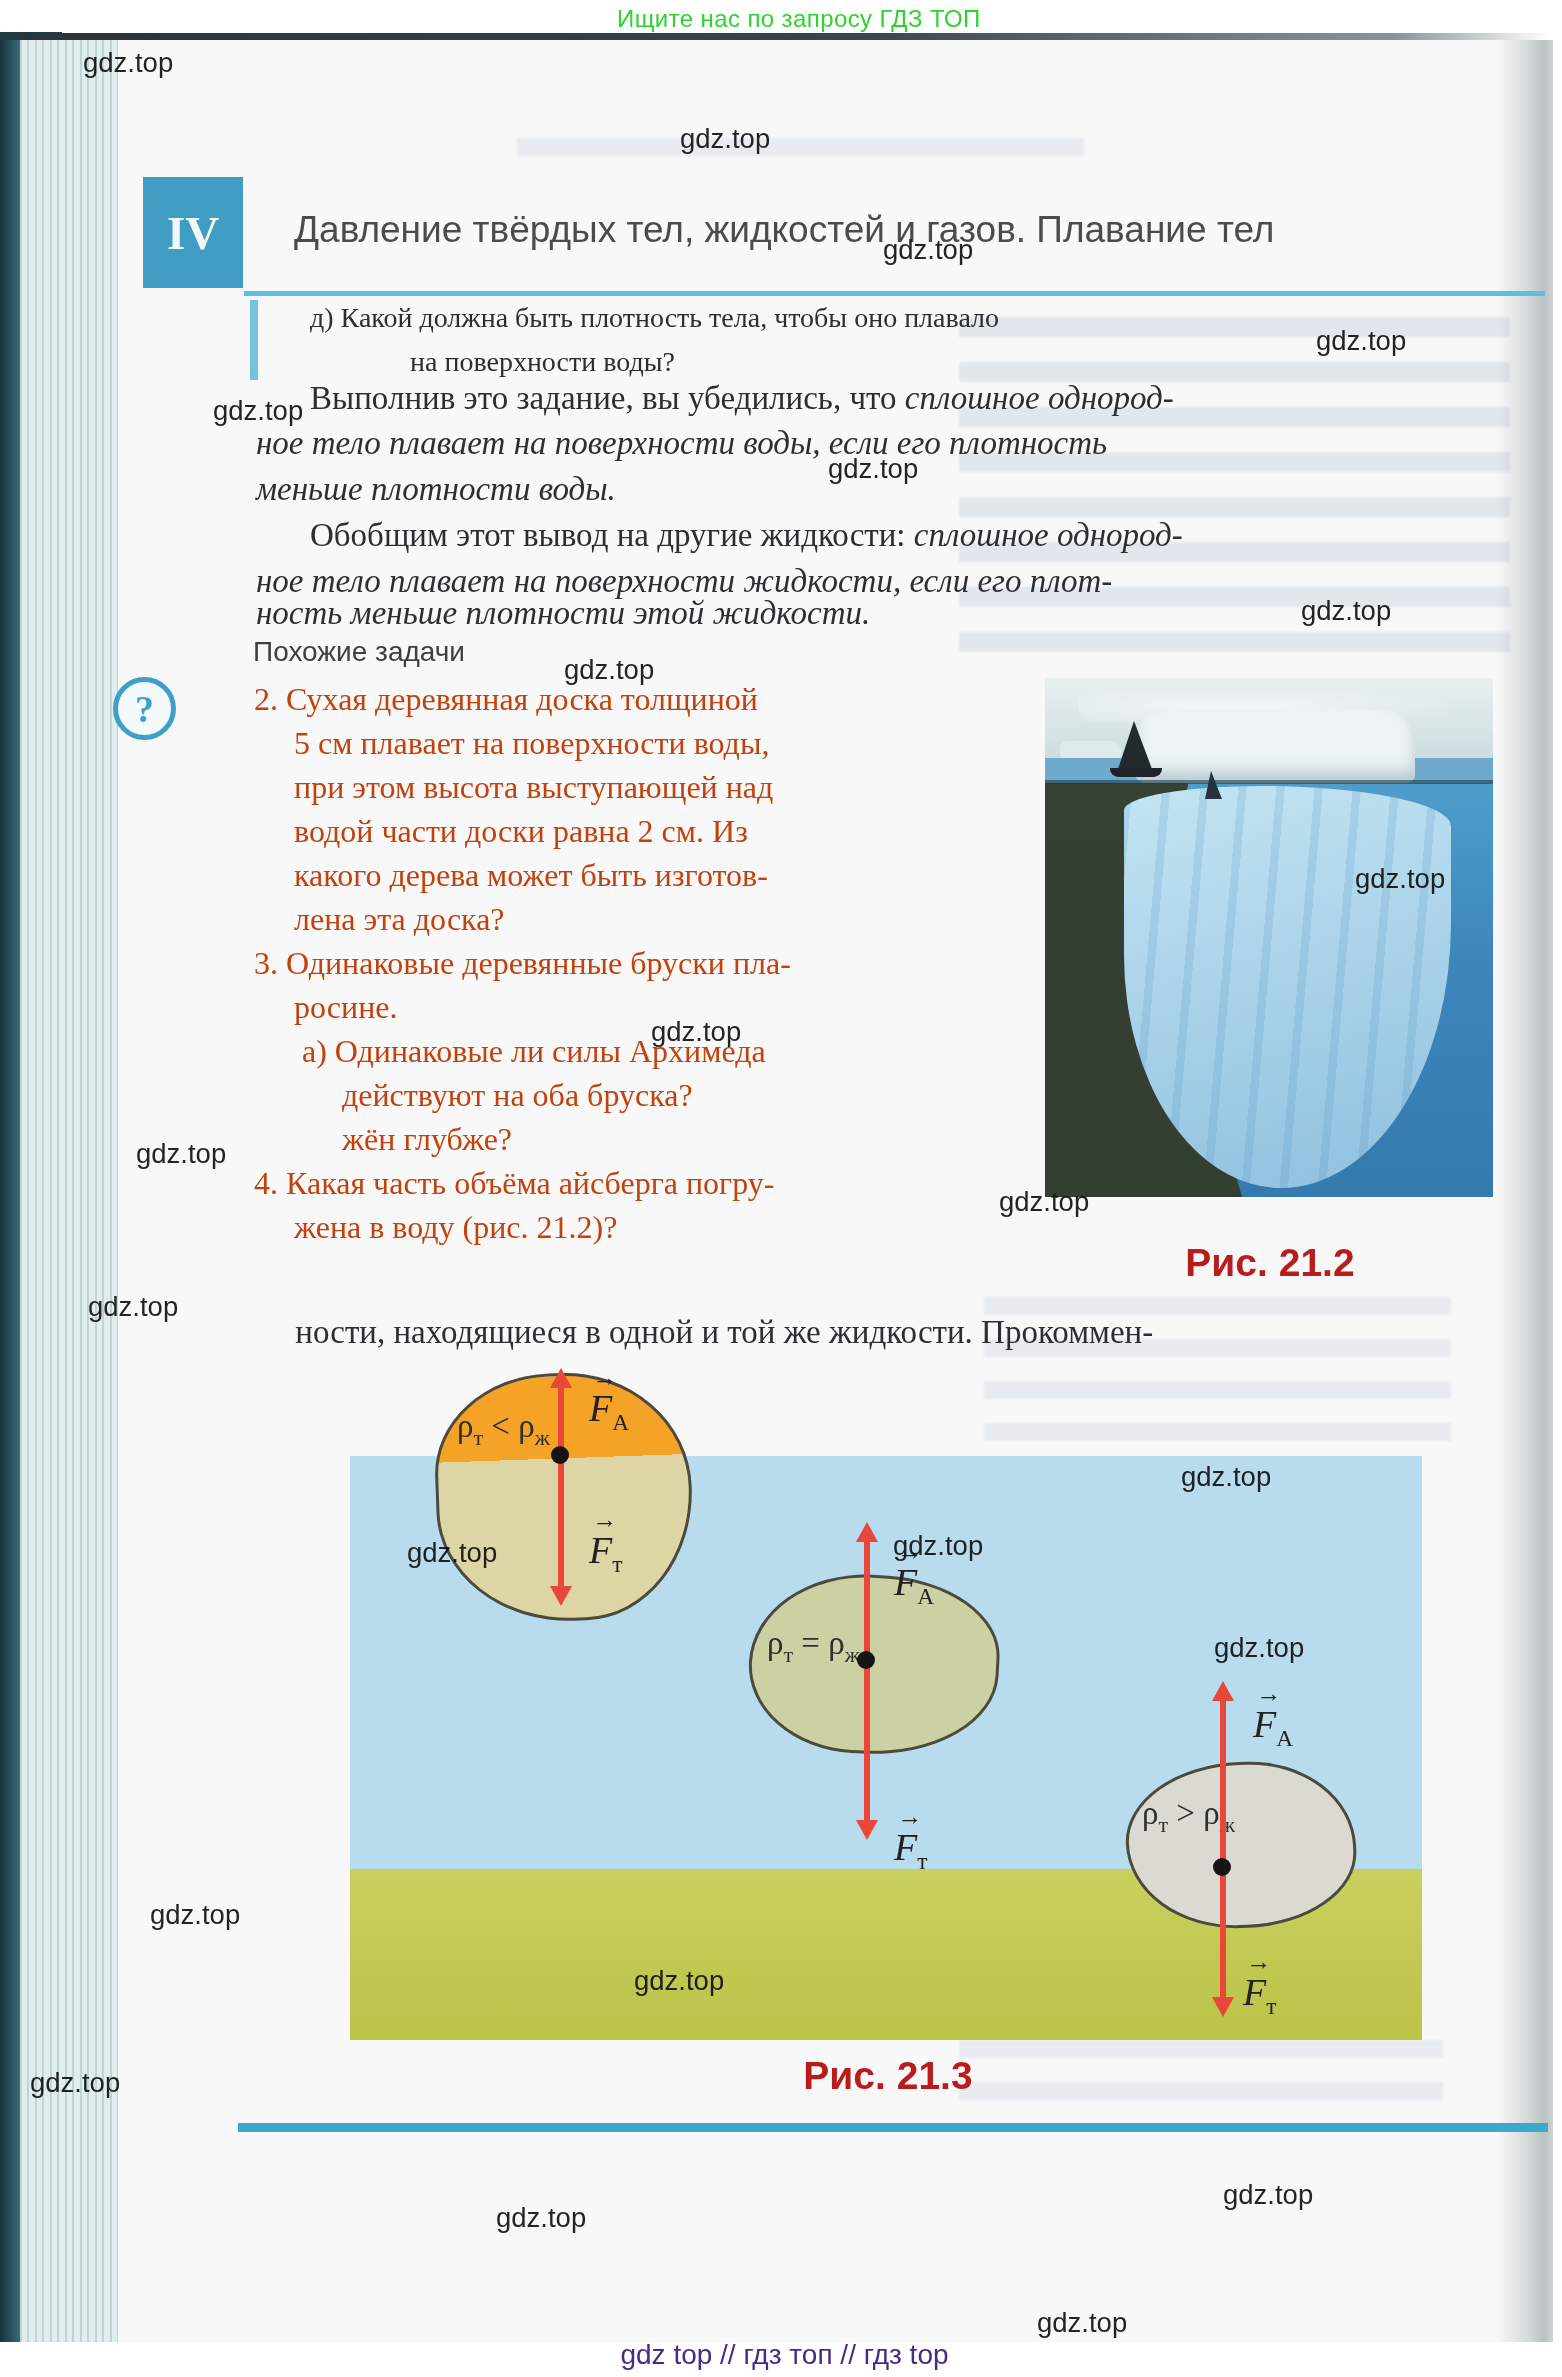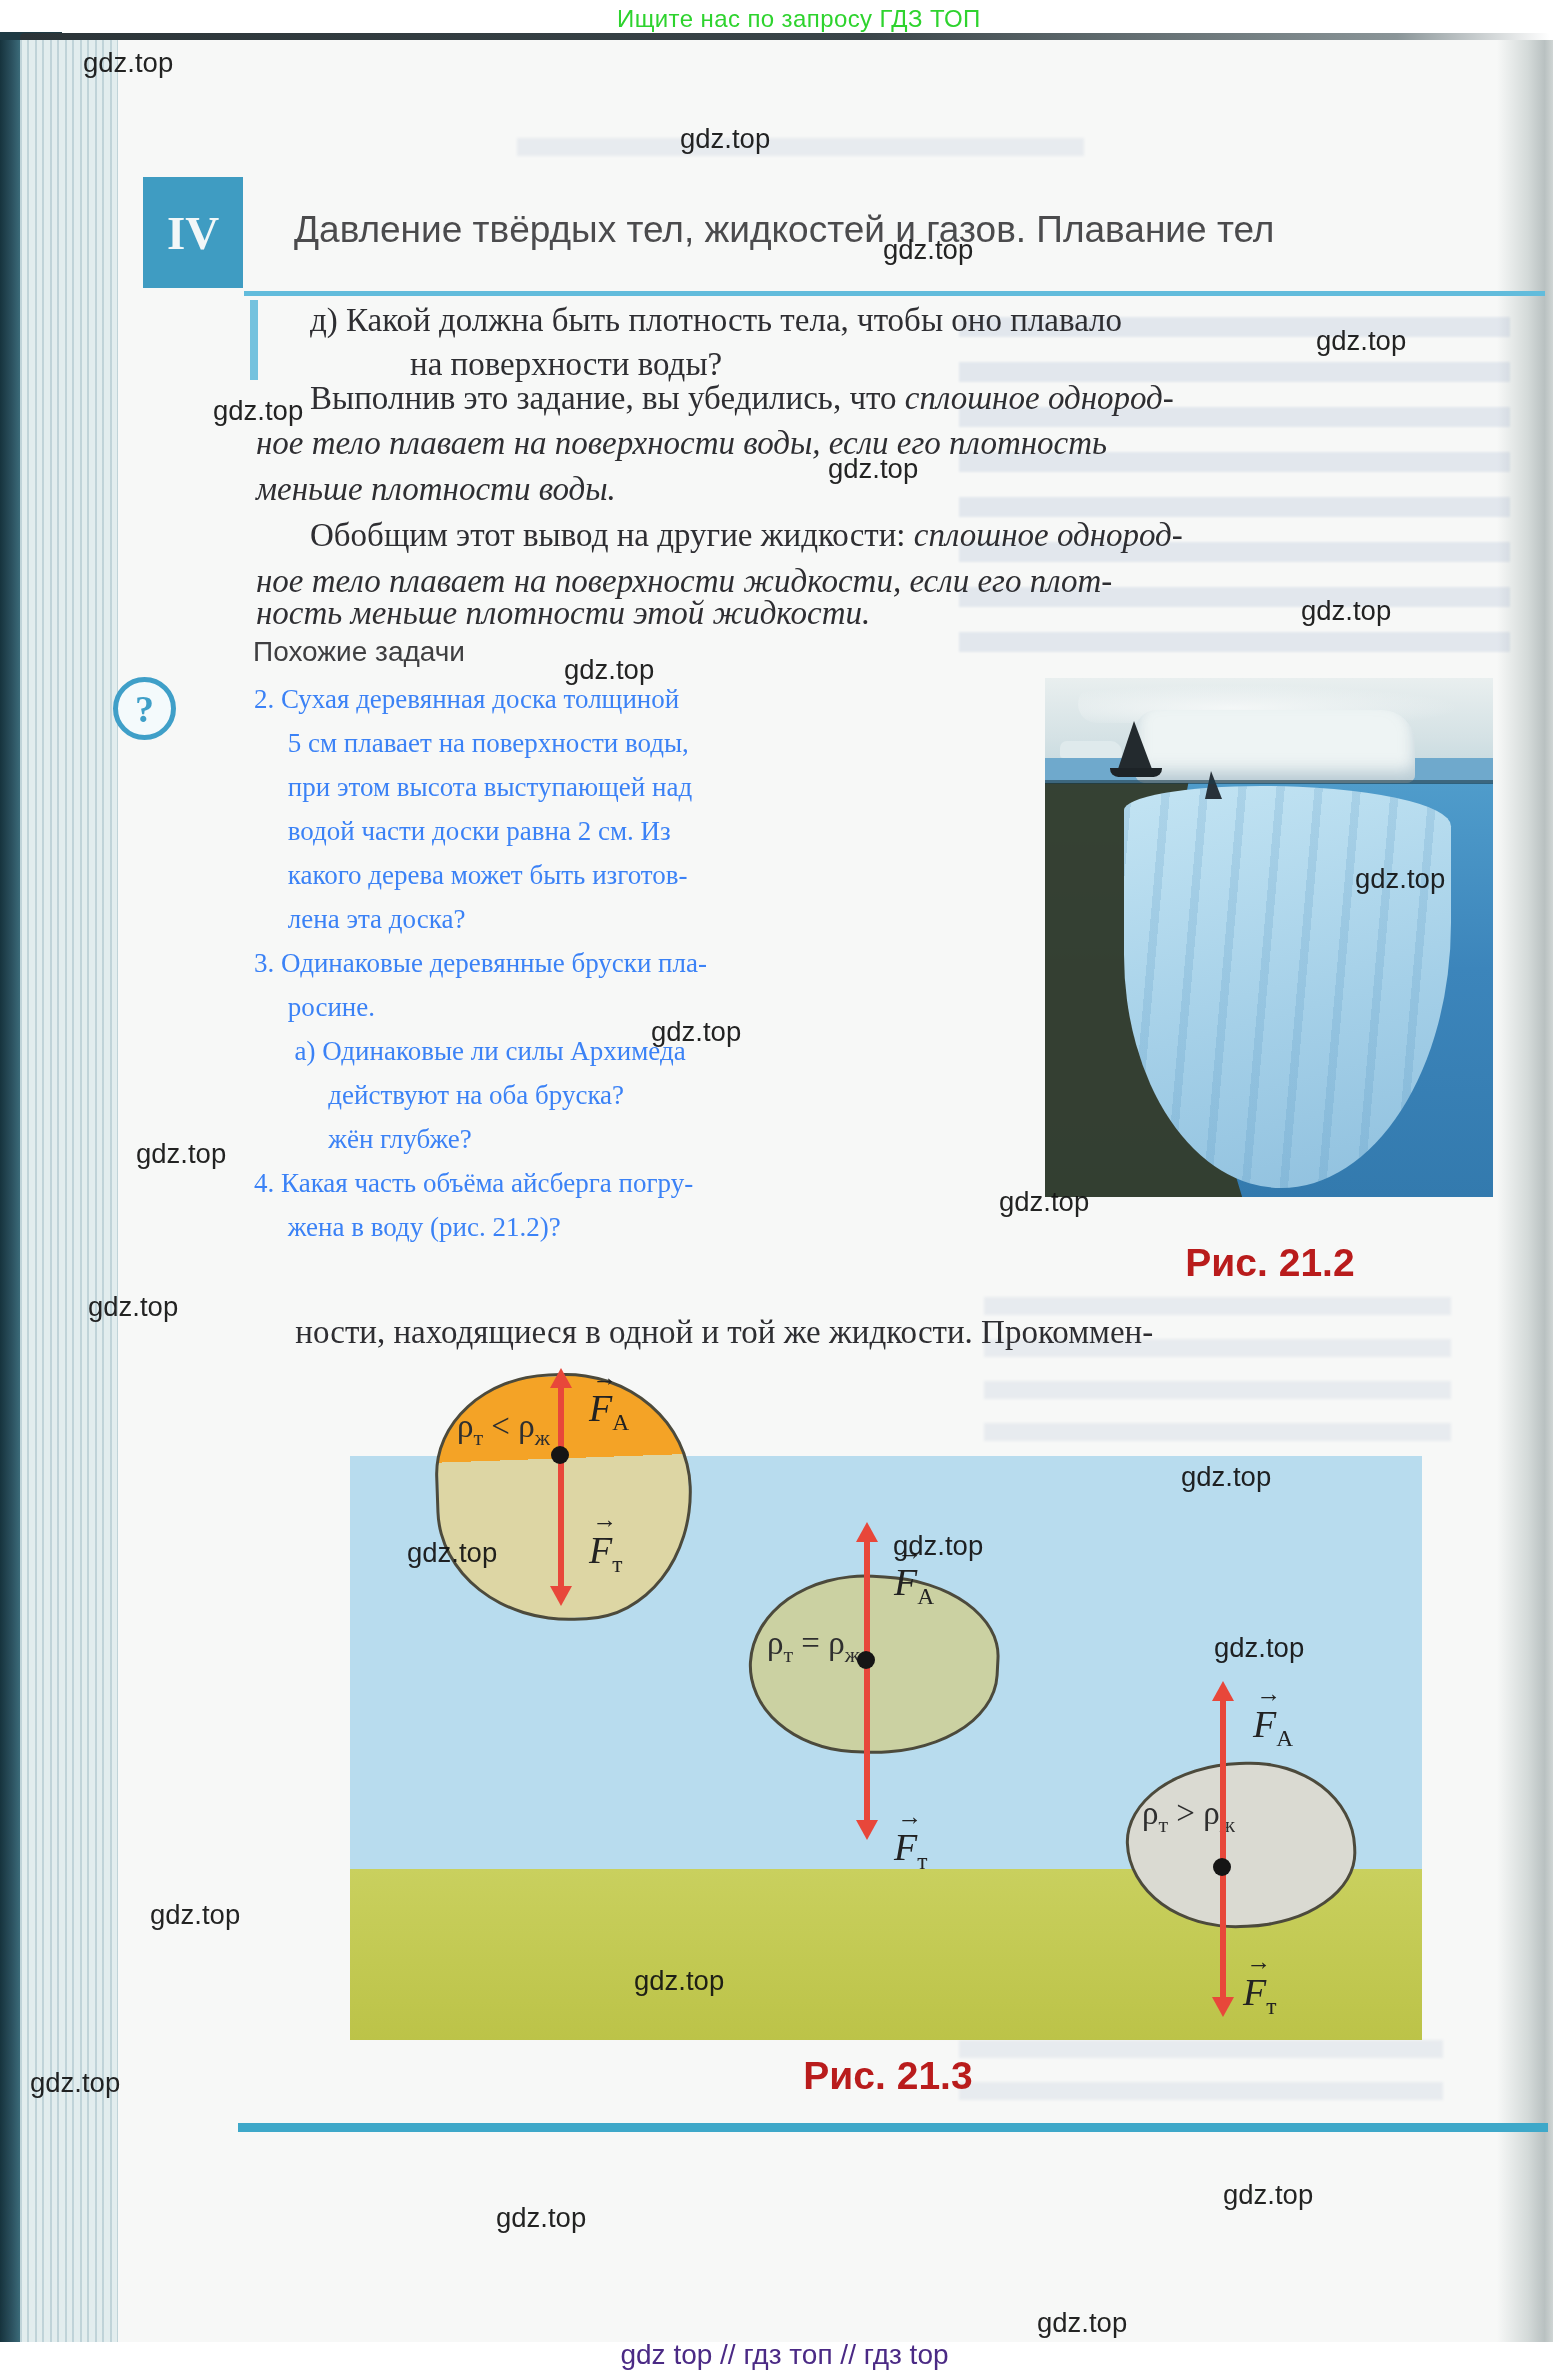--- a/index.html
+++ b/index.html
@@ -25,34 +25,34 @@
   
   .chapter-tab{position:absolute;left:143px;top:177px;width:100px;height:111px;background:#3f9cc2;
      display:flex;align-items:center;justify-content:center;}
   .chapter-tab span{font-family:Liberation Serif, serif;font-weight:bold;font-size:47px;color:#f2f7f8;}
   .chapter-title{position:absolute;left:294px;top:209px;width:1185px;font-family:"Liberation Sans",sans-serif;
      font-size:37px;font-weight:500;color:#4b4b4d;white-space:nowrap;}
   .title-rule{position:absolute;left:244px;top:291px;width:1301px;height:5px;background:#62bcdc;}
 
   
   .quote-bar{position:absolute;left:250px;top:300px;width:7.5px;height:80px;background:#74c2de;}
-  .qline{position:absolute;white-space:nowrap;font-size:33px;color:#2e2e32;}
+  .qline{position:absolute;white-space:nowrap;font-size:28px;color:#2e2e32;}
 
   
   .para-line{position:absolute;white-space:nowrap;font-size:33px;color:#2e2e32;}
   .para-line i{font-style:italic;}
 
   .similar-heading{position:absolute;left:253px;top:636px;font-family:"Liberation Sans",sans-serif;
      font-size:28px;color:#3f3f41;}
 
   .help-badge{position:absolute;left:113px;top:677px;width:53px;height:53px;border-radius:50%;
      border:5.8px solid #3f9fc8;background:#f4fafc;display:flex;align-items:center;justify-content:center;}
   .help-badge span{font-size:38px;font-weight:bold;color:#3f9fc8;font-family:"Liberation Serif",serif;}
 
-  .problems{position:absolute;left:254px;top:677px;width:788px;font-size:27px;color:#3b82f6;line-height:44px;}
+  .problems{position:absolute;left:254px;top:677px;width:788px;font-size:32px;color:#c2410c;line-height:44px;}
   .problems div{white-space:nowrap;}
   .problem5{position:absolute;left:254px;top:1310px;width:1218px;font-size:33px;color:#2e2e32;line-height:44px;}
   .problem5 div{white-space:nowrap;}
 
   
   .iceberg{position:absolute;left:1045px;top:678px;width:448px;height:519px;overflow:hidden;background:#4f9ccb;}
   .ib-sky{position:absolute;left:0;top:0;width:448px;height:98px;
      background:linear-gradient(180deg,#e9efef,#d5e2e5 60%,#c4d8de);}
   .ib-cloud{position:absolute;left:33px;top:6.7px;width:384px;height:38px;border-radius:33px;
      background:radial-gradient(ellipse at 40% 60%,#f4f7f7 0%,rgba(244,247,247,0) 70%);}

